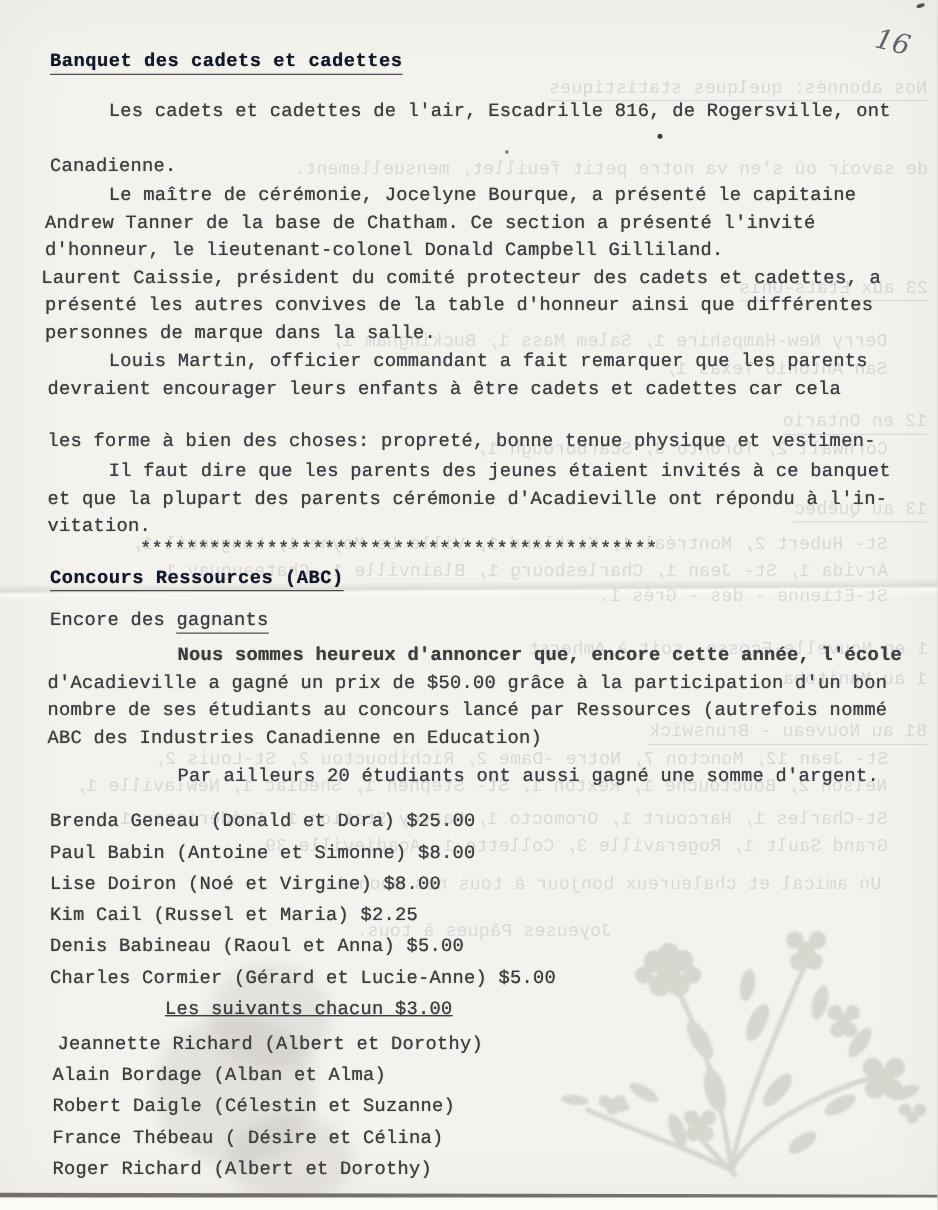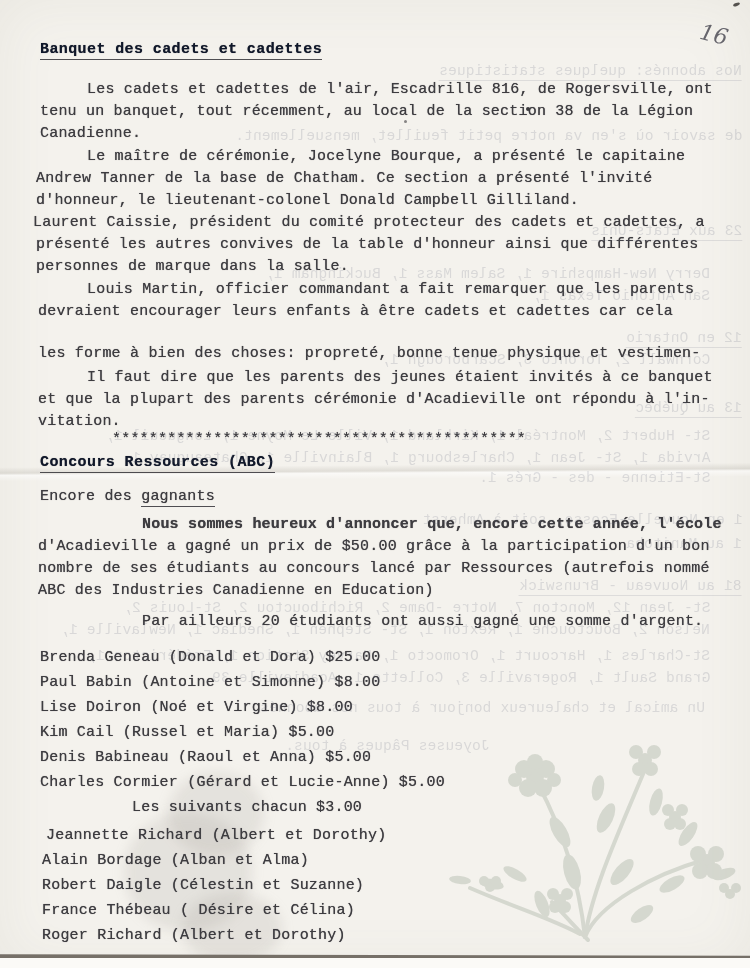--- a/index.html
+++ b/index.html
@@ -104,21 +104,20 @@
 
   <div class="speck s1"></div>
   <div class="speck s2"></div>
   <div class="speck s3"></div>
 
   <div class="bottom-edge"></div>
   <div class="bottom-paper"></div>
 
 <div class="tline bold" style="left: 40px; top: 40px;"><span class="ul">Banquet des cadets et cadettes</span></div>
     <div class="tline" style="left: 87px; top: 80px;"><span>Les cadets et cadettes de l'air, Escadrille 816, de Rogersville, ont</span></div>
-    <div class="tline" style="left: 40px; top: 102px;"><span>tenu un banquet, tout récemment, au local de la section 38 de la Légion</span></div>
     <div class="tline" style="left: 40px; top: 124px;"><span>Canadienne.</span></div>
     <div class="tline" style="left: 87px; top: 147px;"><span>Le maître de cérémonie, Jocelyne Bourque, a présenté le capitaine</span></div>
     <div class="tline" style="left: 36px; top: 169px;"><span>Andrew Tanner de la base de Chatham. Ce section a présenté l'invité</span></div>
     <div class="tline" style="left: 36px; top: 191px;"><span>d'honneur, le lieutenant-colonel Donald Campbell Gilliland.</span></div>
     <div class="tline" style="left: 33px; top: 213px;"><span>Laurent Caissie, président du comité protecteur des cadets et cadettes, a</span></div>
     <div class="tline" style="left: 36px; top: 235px;"><span>présenté les autres convives de la table d'honneur ainsi que différentes</span></div>
     <div class="tline" style="left: 36px; top: 257px;"><span>personnes de marque dans la salle.</span></div>
     <div class="tline" style="left: 87px; top: 280px;"><span>Louis Martin, officier commandant a fait remarquer que les parents</span></div>
     <div class="tline" style="left: 38px; top: 302px;"><span>devraient encourager leurs enfants à être cadets et cadettes car cela</span></div>
     <div class="tline" style="left: 38px; top: 344px; text-align: center;"><span>les forme à bien des choses: propreté, bonne tenue physique et vestimen-</span></div>
@@ -129,24 +128,24 @@
     <div class="tline bold" style="left: 40px; top: 453px;"><span class="ul">Concours Ressources (ABC)</span></div>
     <div class="tline" style="left: 40px; top: 487px;"><span>Encore des </span><span class="ul">gagnants</span></div>
     <div class="tline" style="left: 142px; top: 515px; font-weight: bold;"><span>Nous sommes heureux d'annoncer que, encore cette année, l'école</span></div>
     <div class="tline" style="left: 38px; top: 537px;"><span>d'Acadieville a gagné un prix de $50.00 grâce à la participation d'un bon</span></div>
     <div class="tline" style="left: 38px; top: 581px;"><span>ABC des Industries Canadienne en Education)</span></div>
     <div class="tline" style="left: 38px; top: 559px;"><span>nombre de ses étudiants au concours lancé par Ressources (autrefois nommé</span></div>
     <div class="tline" style="left: 142px; top: 612px;"><span>Par ailleurs 20 étudiants ont aussi gagné une somme d'argent.</span></div>
     <div class="tline" style="left: 40px; top: 648px;"><span>Brenda Geneau (Donald et Dora) $25.00</span></div>
     <div class="tline" style="left: 40px; top: 673px;"><span>Paul Babin (Antoine et Simonne) $8.00</span></div>
     <div class="tline" style="left: 40px; top: 698px;"><span>Lise Doiron (Noé et Virgine) $8.00</span></div>
-    <div class="tline" style="left: 40px; top: 723px;"><span>Kim Cail (Russel et Maria) $5.00</span></div>
+    <div class="tline" style="left: 40px; top: 723px;"><span>Kim Cail (Russel et Maria) $2.25</span></div>
     <div class="tline" style="left: 40px; top: 748px;"><span>Denis Babineau (Raoul et Anna) $5.00</span></div>
     <div class="tline" style="left: 40px; top: 773px;"><span>Charles Cormier (Gérard et Lucie-Anne) $5.00</span></div>
-    <div class="tline" style="left: 132px; top: 798px;"><span>Les suivants chacun $3.00</span></div>
+    <div class="tline" style="left: 132px; top: 798px; text-decoration: underline;"><span>Les suivants chacun $3.00</span></div>
     <div class="tline" style="left: 46px; top: 826px;"><span>Jeannette Richard (Albert et Dorothy)</span></div>
     <div class="tline" style="left: 42px; top: 851px;"><span>Alain Bordage (Alban et Alma)</span></div>
     <div class="tline" style="left: 42px; top: 876px;"><span>Robert Daigle (Célestin et Suzanne)</span></div>
     <div class="tline" style="left: 42px; top: 926px;"><span>Roger Richard (Albert et Dorothy)</span></div>
     <div class="tline" style="left: 42px; top: 901px;"><span>France Thébeau ( Désire et Célina)</span></div>
     <div class="bleed" style="right: 8px; top: 63px;"><span class="ul">Nos abonnés: quelques statistiques</span></div>
     <div class="bleed" style="right: 8px; top: 128px;"><span>de savoir où s'en va notre petit feuillet, mensuellement.</span></div>
     <div class="bleed" style="right: 8px; top: 223px;"><span class="ul">23 aux Etats-Unis</span></div>
     <div class="bleed" style="right: 40px; top: 266px;"><span>Derry New-Hampshire 1, Salem Mass 1, Buckingham 1,</span></div>
     <div class="bleed" style="right: 40px; top: 288px;"><span>San Antonio Texas 1,</span></div>

